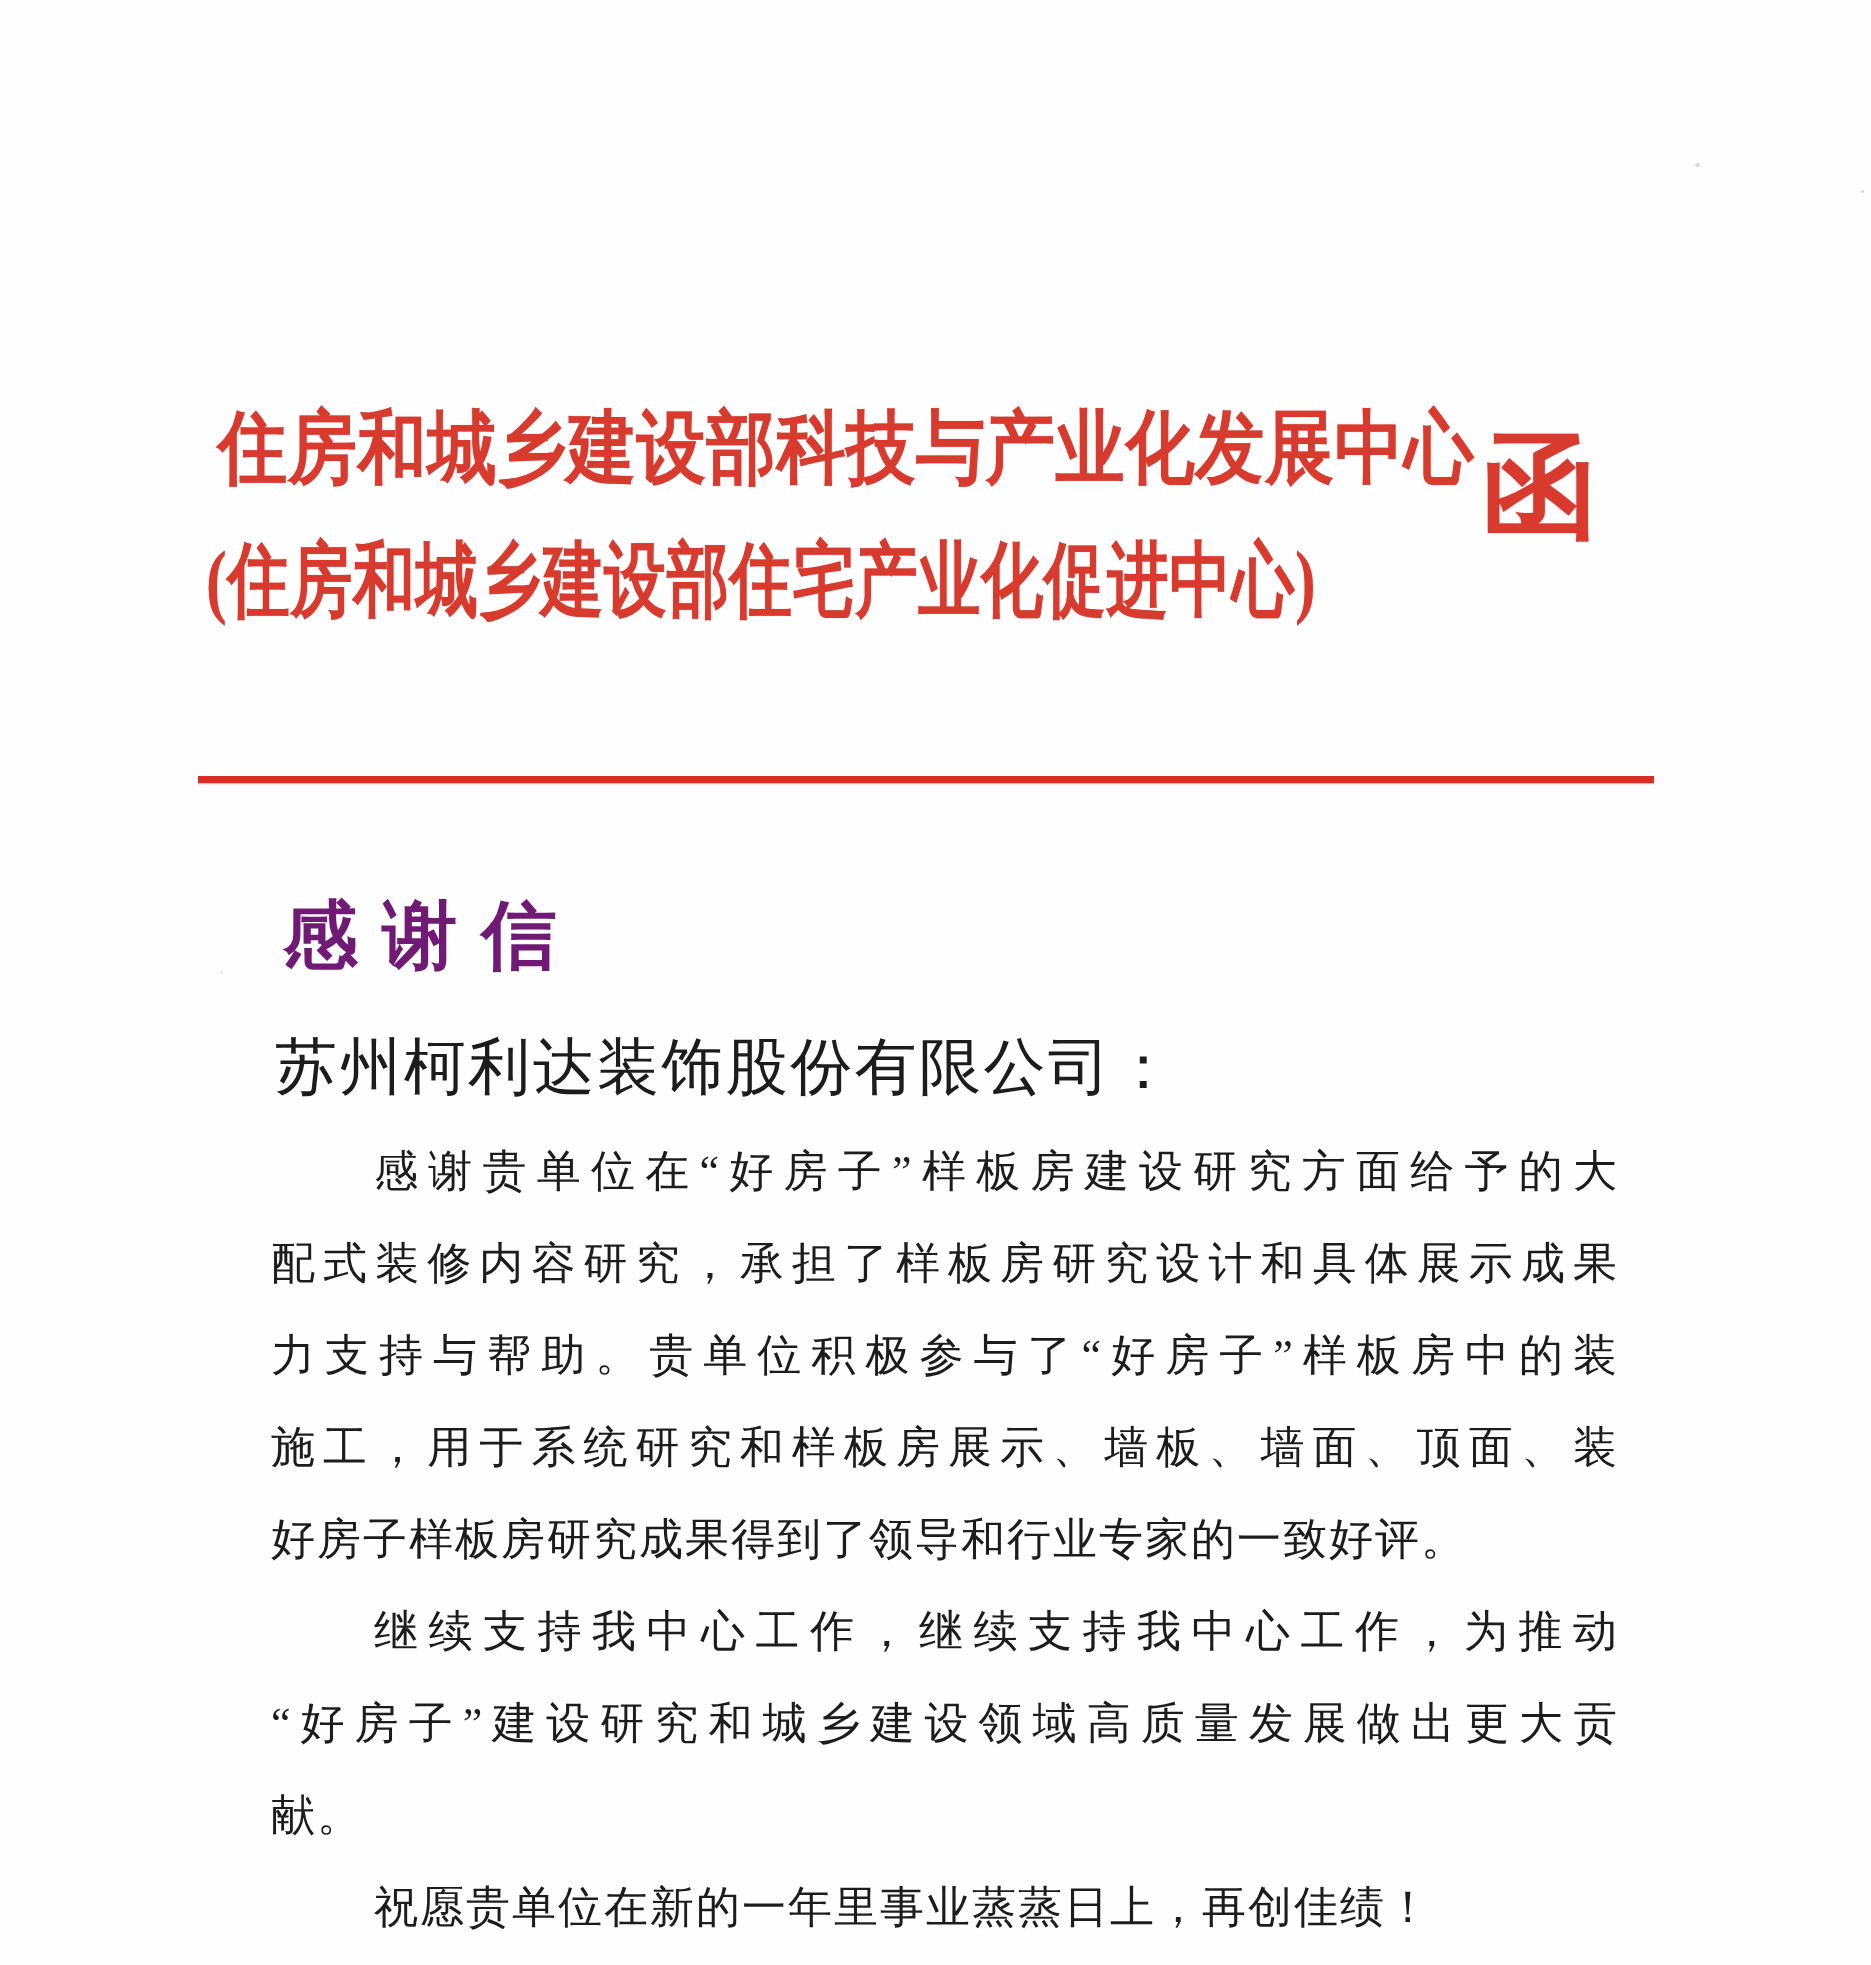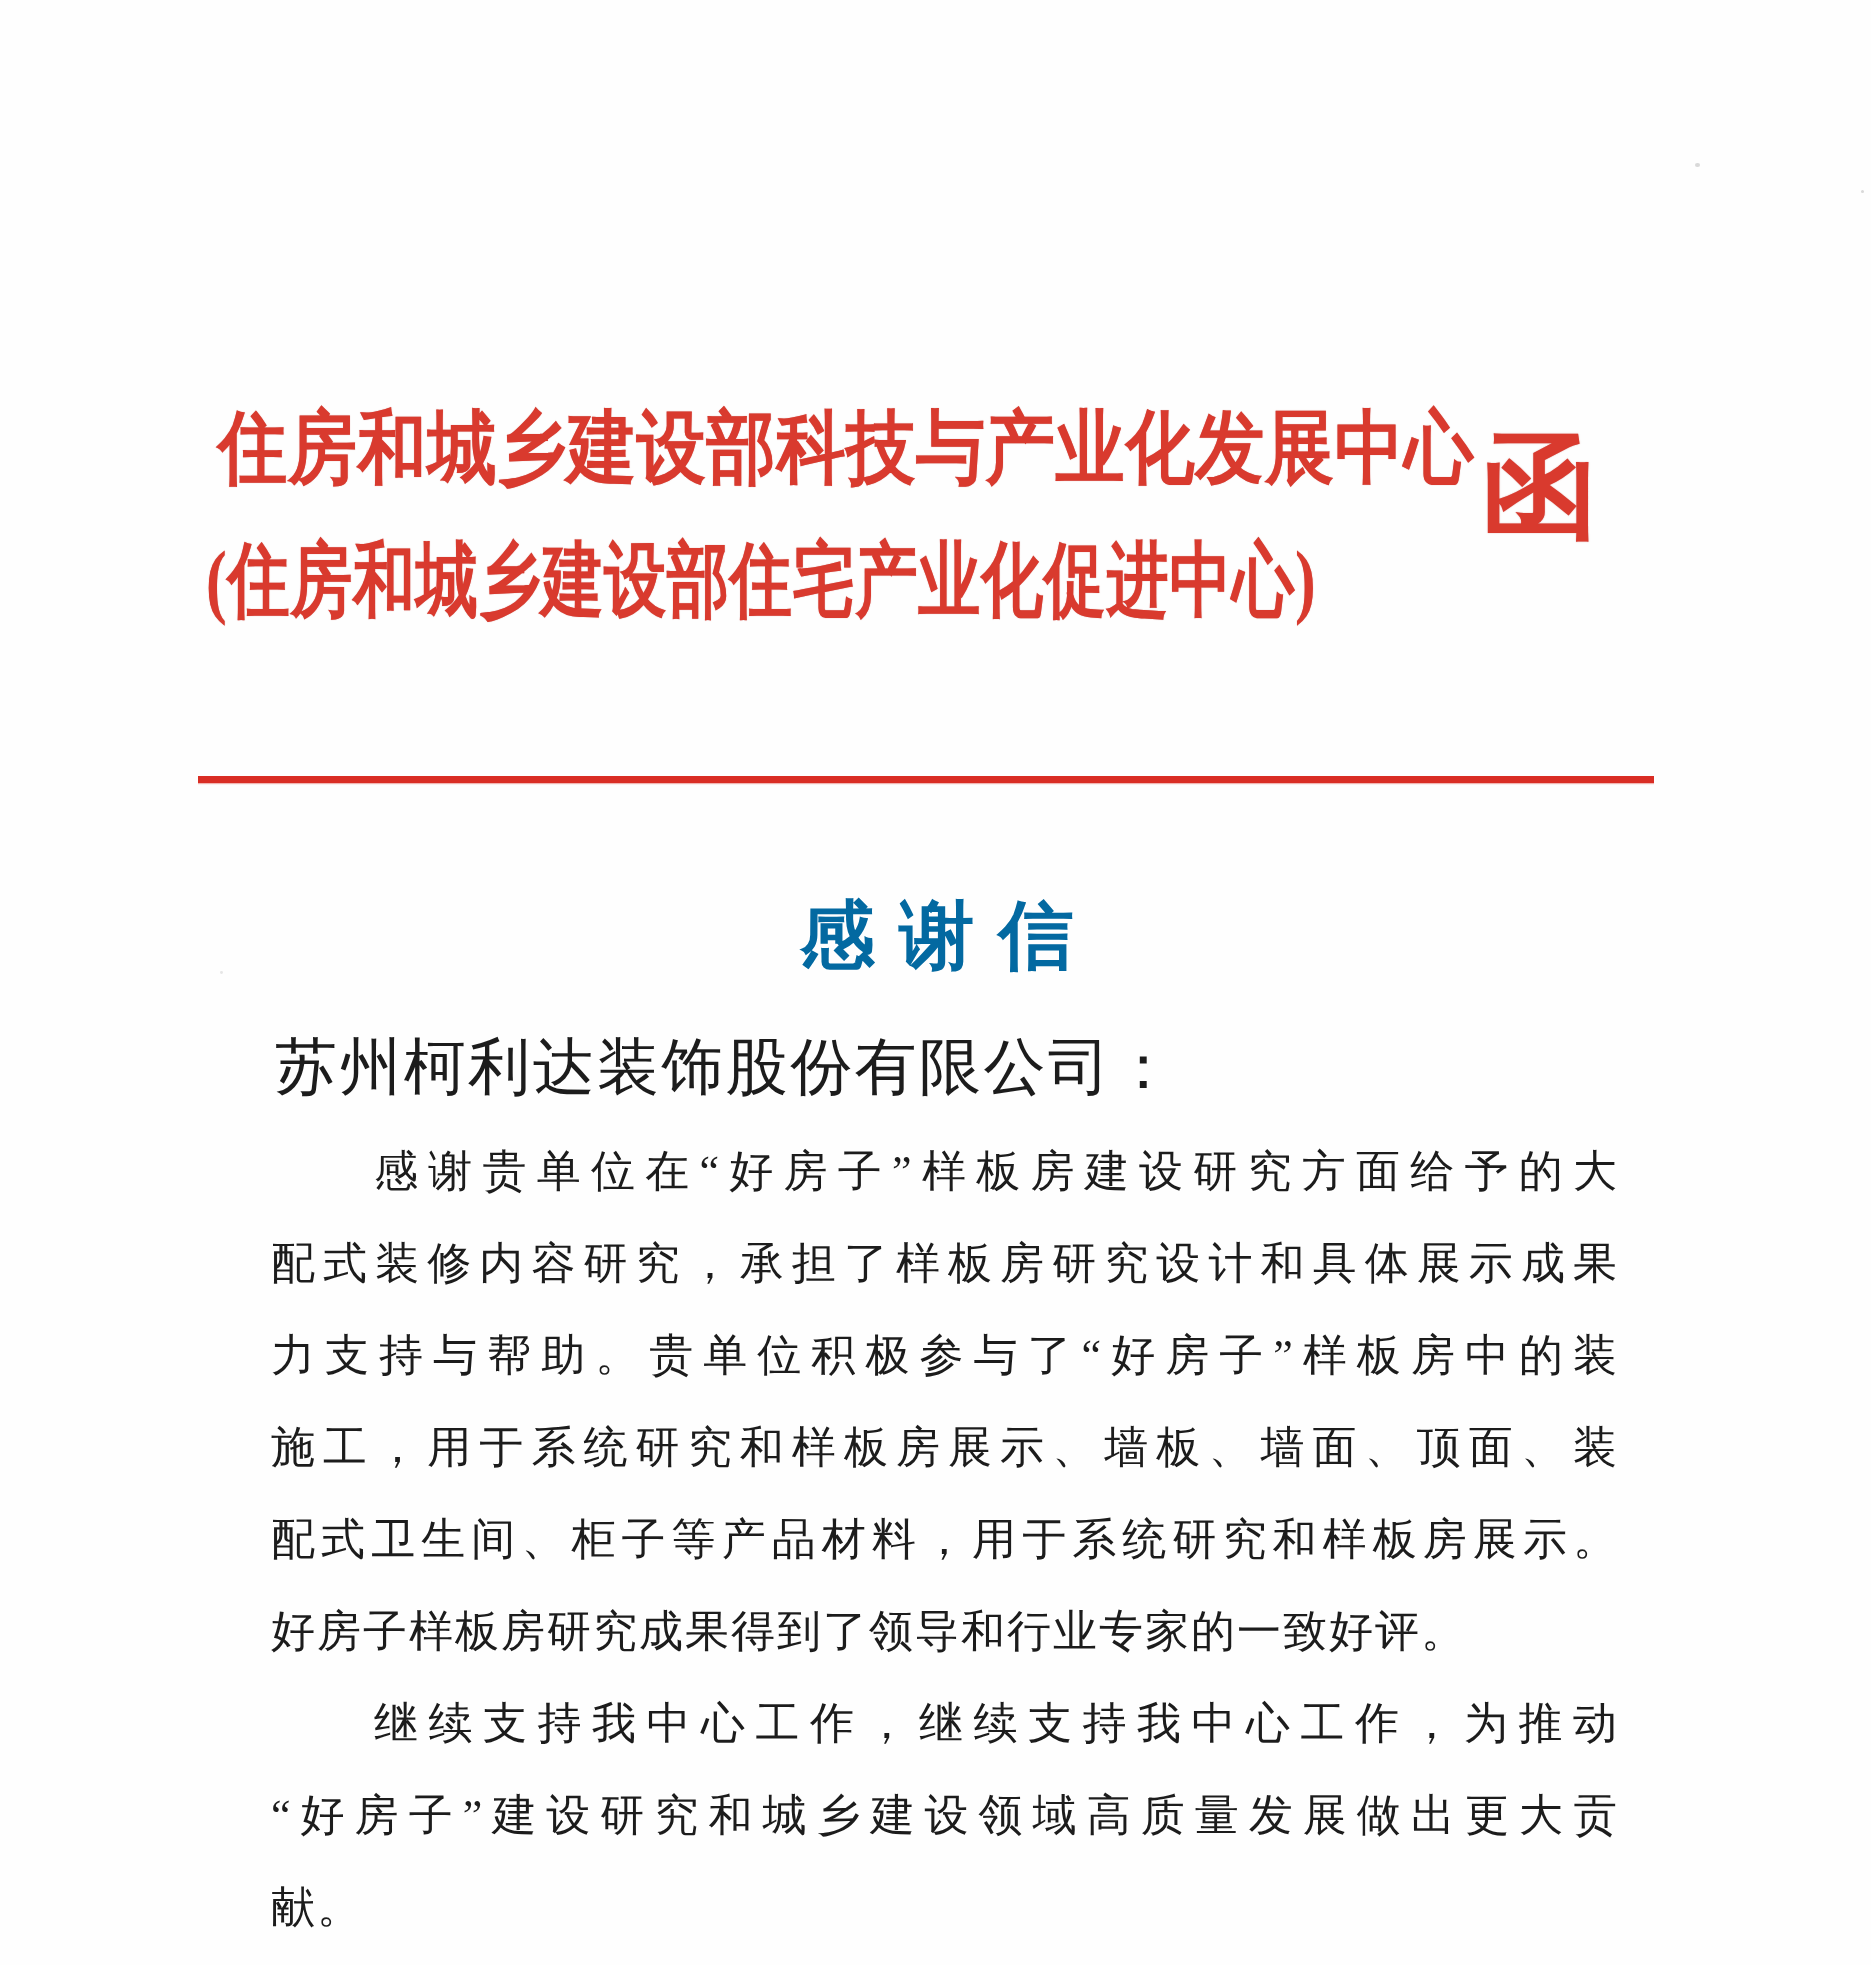--- a/index.html
+++ b/index.html
@@ -34,22 +34,21 @@
   }
   .red-rule {
     position: absolute; left: 198px; top: 776px;
     width: 1456px; height: 6.7px;
     background: #d92d24;
     box-shadow: 0 1.2px 0 rgba(217,45,36,.35);
   }
   
   .doc-title {
     position: absolute; left: 271px; top: 886px; width: 1344px;
-    text-align: center;
-    font-size: 75px; font-weight: bold; color: #0369a1;
+    font-size: 75px; font-weight: bold; color: #701a75;
     letter-spacing: 24.4px; padding-left: 11.8px; box-sizing: border-box;
     white-space: nowrap;
   }
   
   .recipient {
     position: absolute; left: 275px; top: 1025px;
     font-size: 62px; letter-spacing: 2.4px; white-space: nowrap;
   }
   .body-block {
     position: absolute; left: 271px; top: 1126px; width: 1346px;
@@ -80,21 +79,20 @@
 
   <div class="doc-title">感谢信</div>
 
   <div class="recipient">苏州柯利达装饰股份有限公司：</div>
 
   <div class="body-block">
       <div class="bline j ind">感谢贵单位在“好房子”样板房建设研究方面给予的大</div>
       <div class="bline j">配式装修内容研究，承担了样板房研究设计和具体展示成果</div>
       <div class="bline j">力支持与帮助。贵单位积极参与了“好房子”样板房中的装</div>
       <div class="bline j">施工，用于系统研究和样板房展示、墙板、墙面、顶面、装</div>
-      <div class="bline j">配式卫生间、柜子等产品材料，用于系统研究和样板房展示。</div>
       <div class="bline">好房子样板房研究成果得到了领导和行业专家的一致好评。</div>
       <div class="bline j ind">继续支持我中心工作，继续支持我中心工作，为推动</div>
       <div class="bline j">“好房子”建设研究和城乡建设领域高质量发展做出更大贡</div>
       <div class="bline">献。</div>
       <div class="bline ind">祝愿贵单位在新的一年里事业蒸蒸日上，再创佳绩！</div>
     </div>
 
   <div class="speck s1"></div>
   <div class="speck s2"></div>
   <div class="speck s3"></div>

